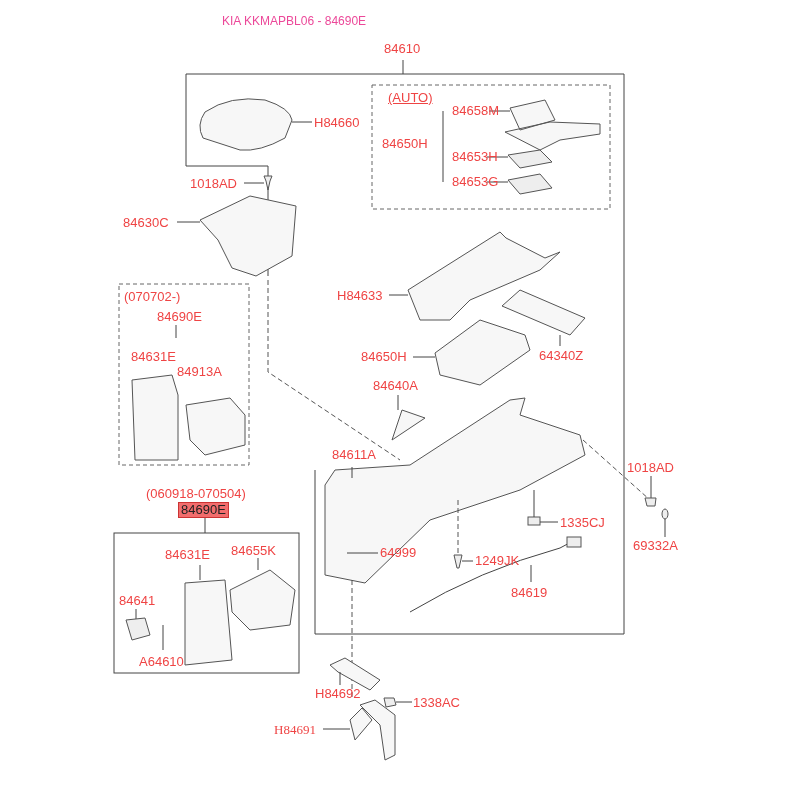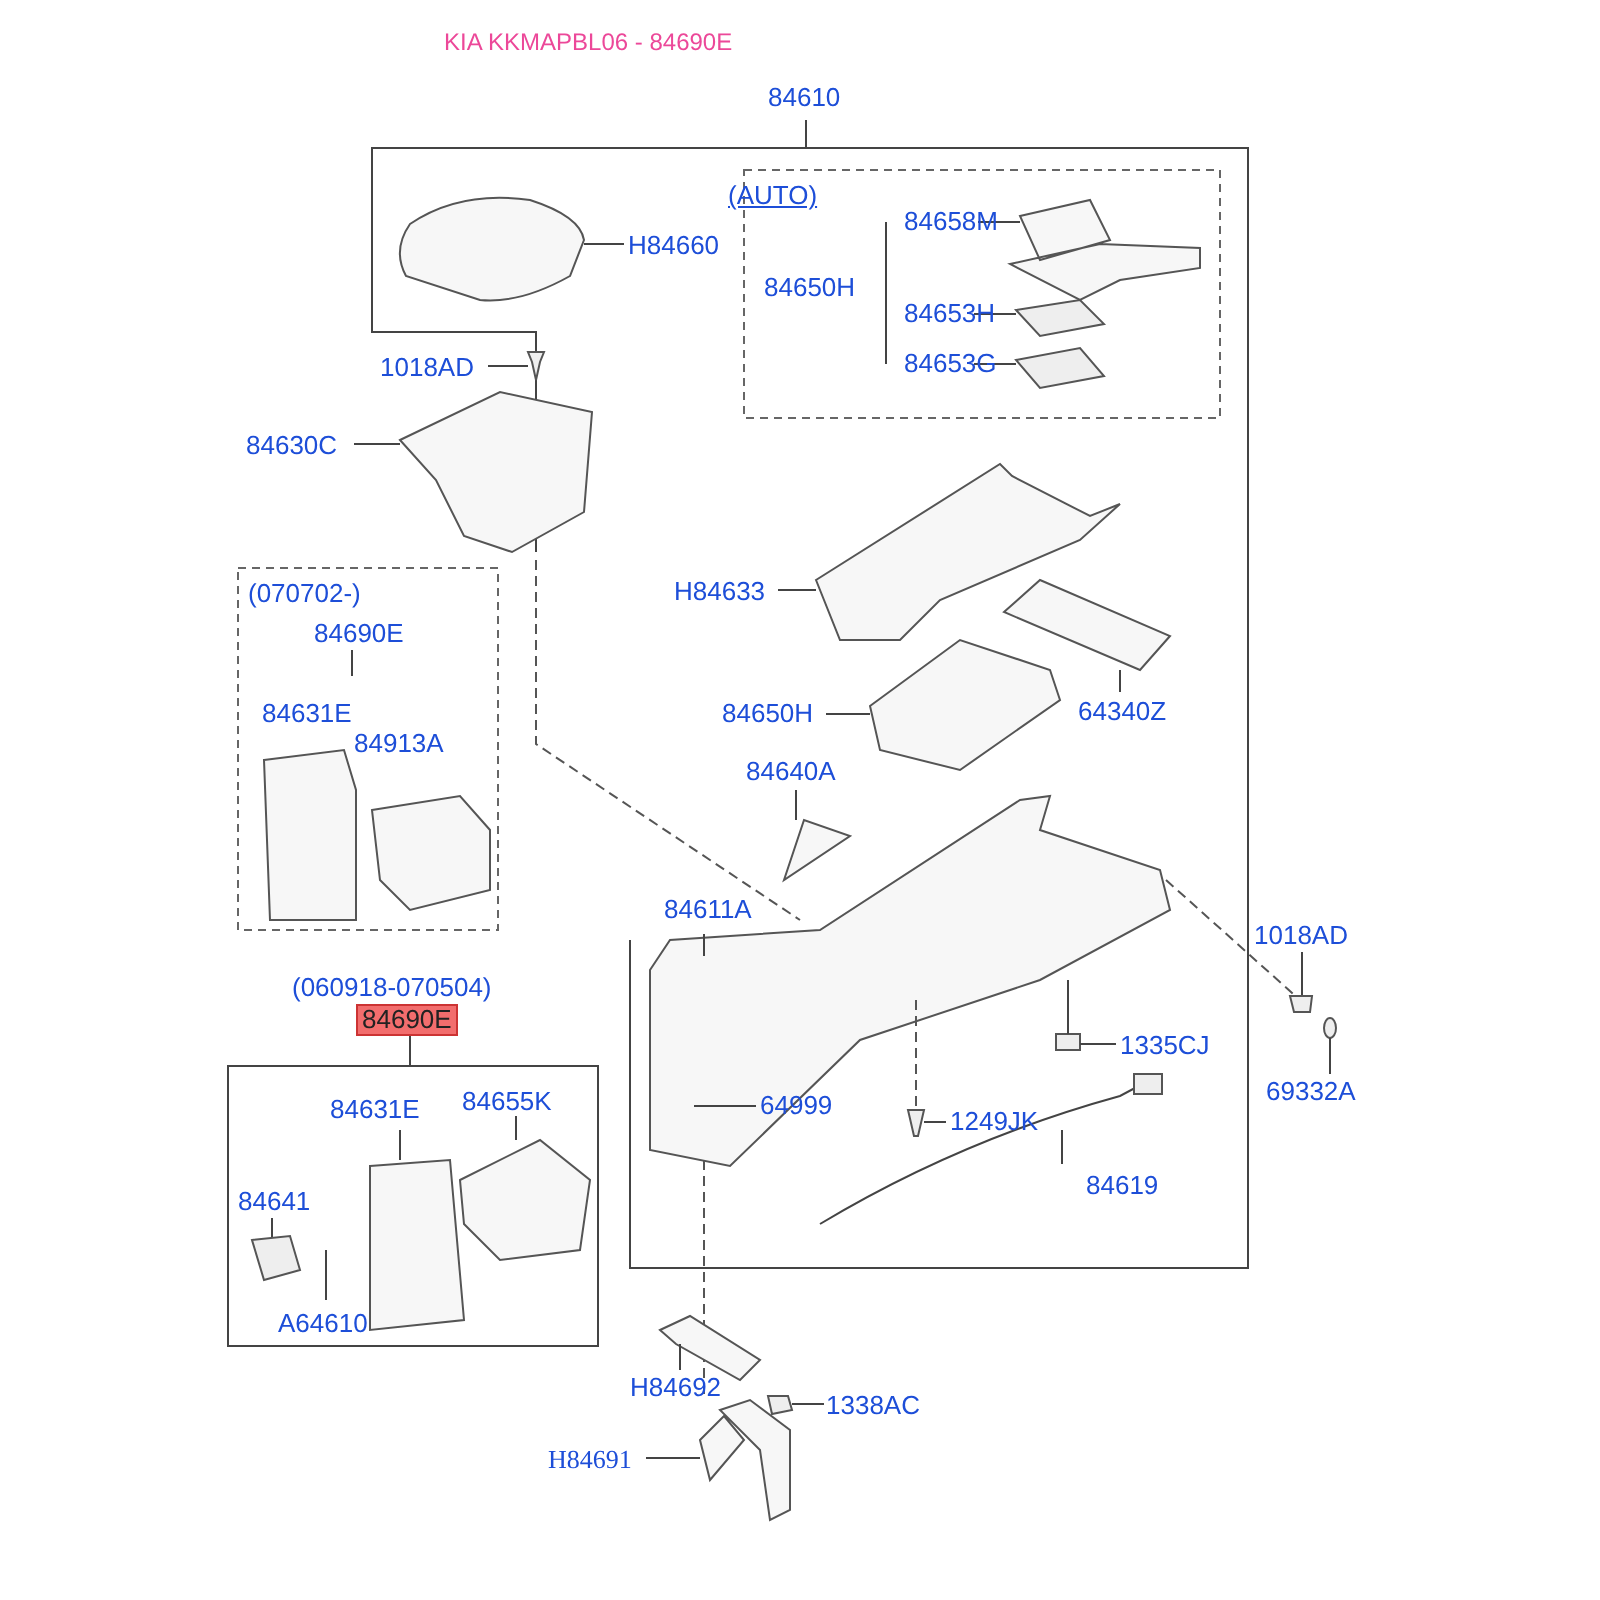--- a/index.html
+++ b/index.html
@@ -1,18 +1,18 @@
 <!DOCTYPE html>
 <html><head>
 <meta charset="utf-8">
 <style>
   html, body { margin:0; padding:0; background:#ffffff; }
   body { width:800px; height:800px; position:relative; overflow:hidden; font-family:"Liberation Sans", sans-serif; color:#222; }
   .title { position:absolute; left:222px; top:14px; font-size:12px; color:#ec4899; }
-  .lbl { position:absolute; font-size:13px; color:#1d4ed8; white-space:nowrap; line-height:14px; }
+  .lbl { position:absolute; font-size:13px; color:#ef4444; white-space:nowrap; line-height:14px; }
   .hl { background:#f26d6d; border:1px solid #c33; color:#222; padding:0 2px; }
   svg.diagram { position:absolute; left:0; top:0; }
   .part { fill:#f7f7f7; stroke:#555; stroke-width:1; }
   .part2 { fill:#eeeeee; stroke:#555; stroke-width:1; }
   .ln { stroke:#444; stroke-width:1; fill:none; }
   .dash { stroke:#555; stroke-width:1; fill:none; stroke-dasharray:5 3; }
   .dbox { stroke:#666; stroke-width:1; fill:none; stroke-dasharray:4 3; }
 </style>
 </head>
 <body>
@@ -102,36 +102,36 @@
   <path class="part" d="M360,705 L375,700 L395,715 L395,755 L385,760 L380,725 Z M350,720 L362,708 L372,720 L355,740 Z"></path>
   <line class="ln" x1="323" y1="729" x2="350" y2="729"></line>
   <path class="part2" d="M384,698 L394,698 L396,705 L386,707 Z"></path>
   <line class="ln" x1="396" y1="702" x2="412" y2="702"></line>
 </svg>
 
 <div class="lbl" style="left:384px;top:42px;">84610</div>
 <div class="lbl" style="left:314px;top:116px;">H84660</div>
 <div class="lbl" style="left:190px;top:177px;">1018AD</div>
 <div class="lbl" style="left:123px;top:216px;">84630C</div>
-<div class="lbl" style="left:364px;top:91px;text-decoration:underline;">(AUTO)</div>
+<div class="lbl" style="left:388px;top:91px;text-decoration:underline;">(AUTO)</div>
 <div class="lbl" style="left:382px;top:137px;">84650H</div>
 <div class="lbl" style="left:452px;top:104px;">84658M</div>
 <div class="lbl" style="left:452px;top:150px;">84653H</div>
 <div class="lbl" style="left:452px;top:175px;">84653G</div>
 <div class="lbl" style="left:337px;top:289px;">H84633</div>
 <div class="lbl" style="left:361px;top:350px;">84650H</div>
 <div class="lbl" style="left:539px;top:349px;">64340Z</div>
 <div class="lbl" style="left:373px;top:379px;">84640A</div>
 <div class="lbl" style="left:332px;top:448px;">84611A</div>
 <div class="lbl" style="left:380px;top:546px;">64999</div>
 <div class="lbl" style="left:627px;top:461px;">1018AD</div>
 <div class="lbl" style="left:633px;top:539px;">69332A</div>
 <div class="lbl" style="left:560px;top:516px;">1335CJ</div>
 <div class="lbl" style="left:475px;top:554px;">1249JK</div>
-<div class="lbl" style="left:511px;top:586px;margin-left:32px;">84619</div>
+<div class="lbl" style="left:511px;top:586px;">84619</div>
 <div class="lbl" style="left:124px;top:290px;">(070702-)</div>
 <div class="lbl" style="left:157px;top:310px;">84690E</div>
 <div class="lbl" style="left:131px;top:350px;">84631E</div>
 <div class="lbl" style="left:177px;top:365px;">84913A</div>
 <div class="lbl" style="left:146px;top:487px;">(060918-070504)</div>
 <div class="lbl hl" style="left:178px;top:502px;">84690E</div>
 <div class="lbl" style="left:165px;top:548px;">84631E</div>
 <div class="lbl" style="left:231px;top:544px;">84655K</div>
 <div class="lbl" style="left:119px;top:594px;">84641</div>
 <div class="lbl" style="left:139px;top:655px;">A64610</div>

